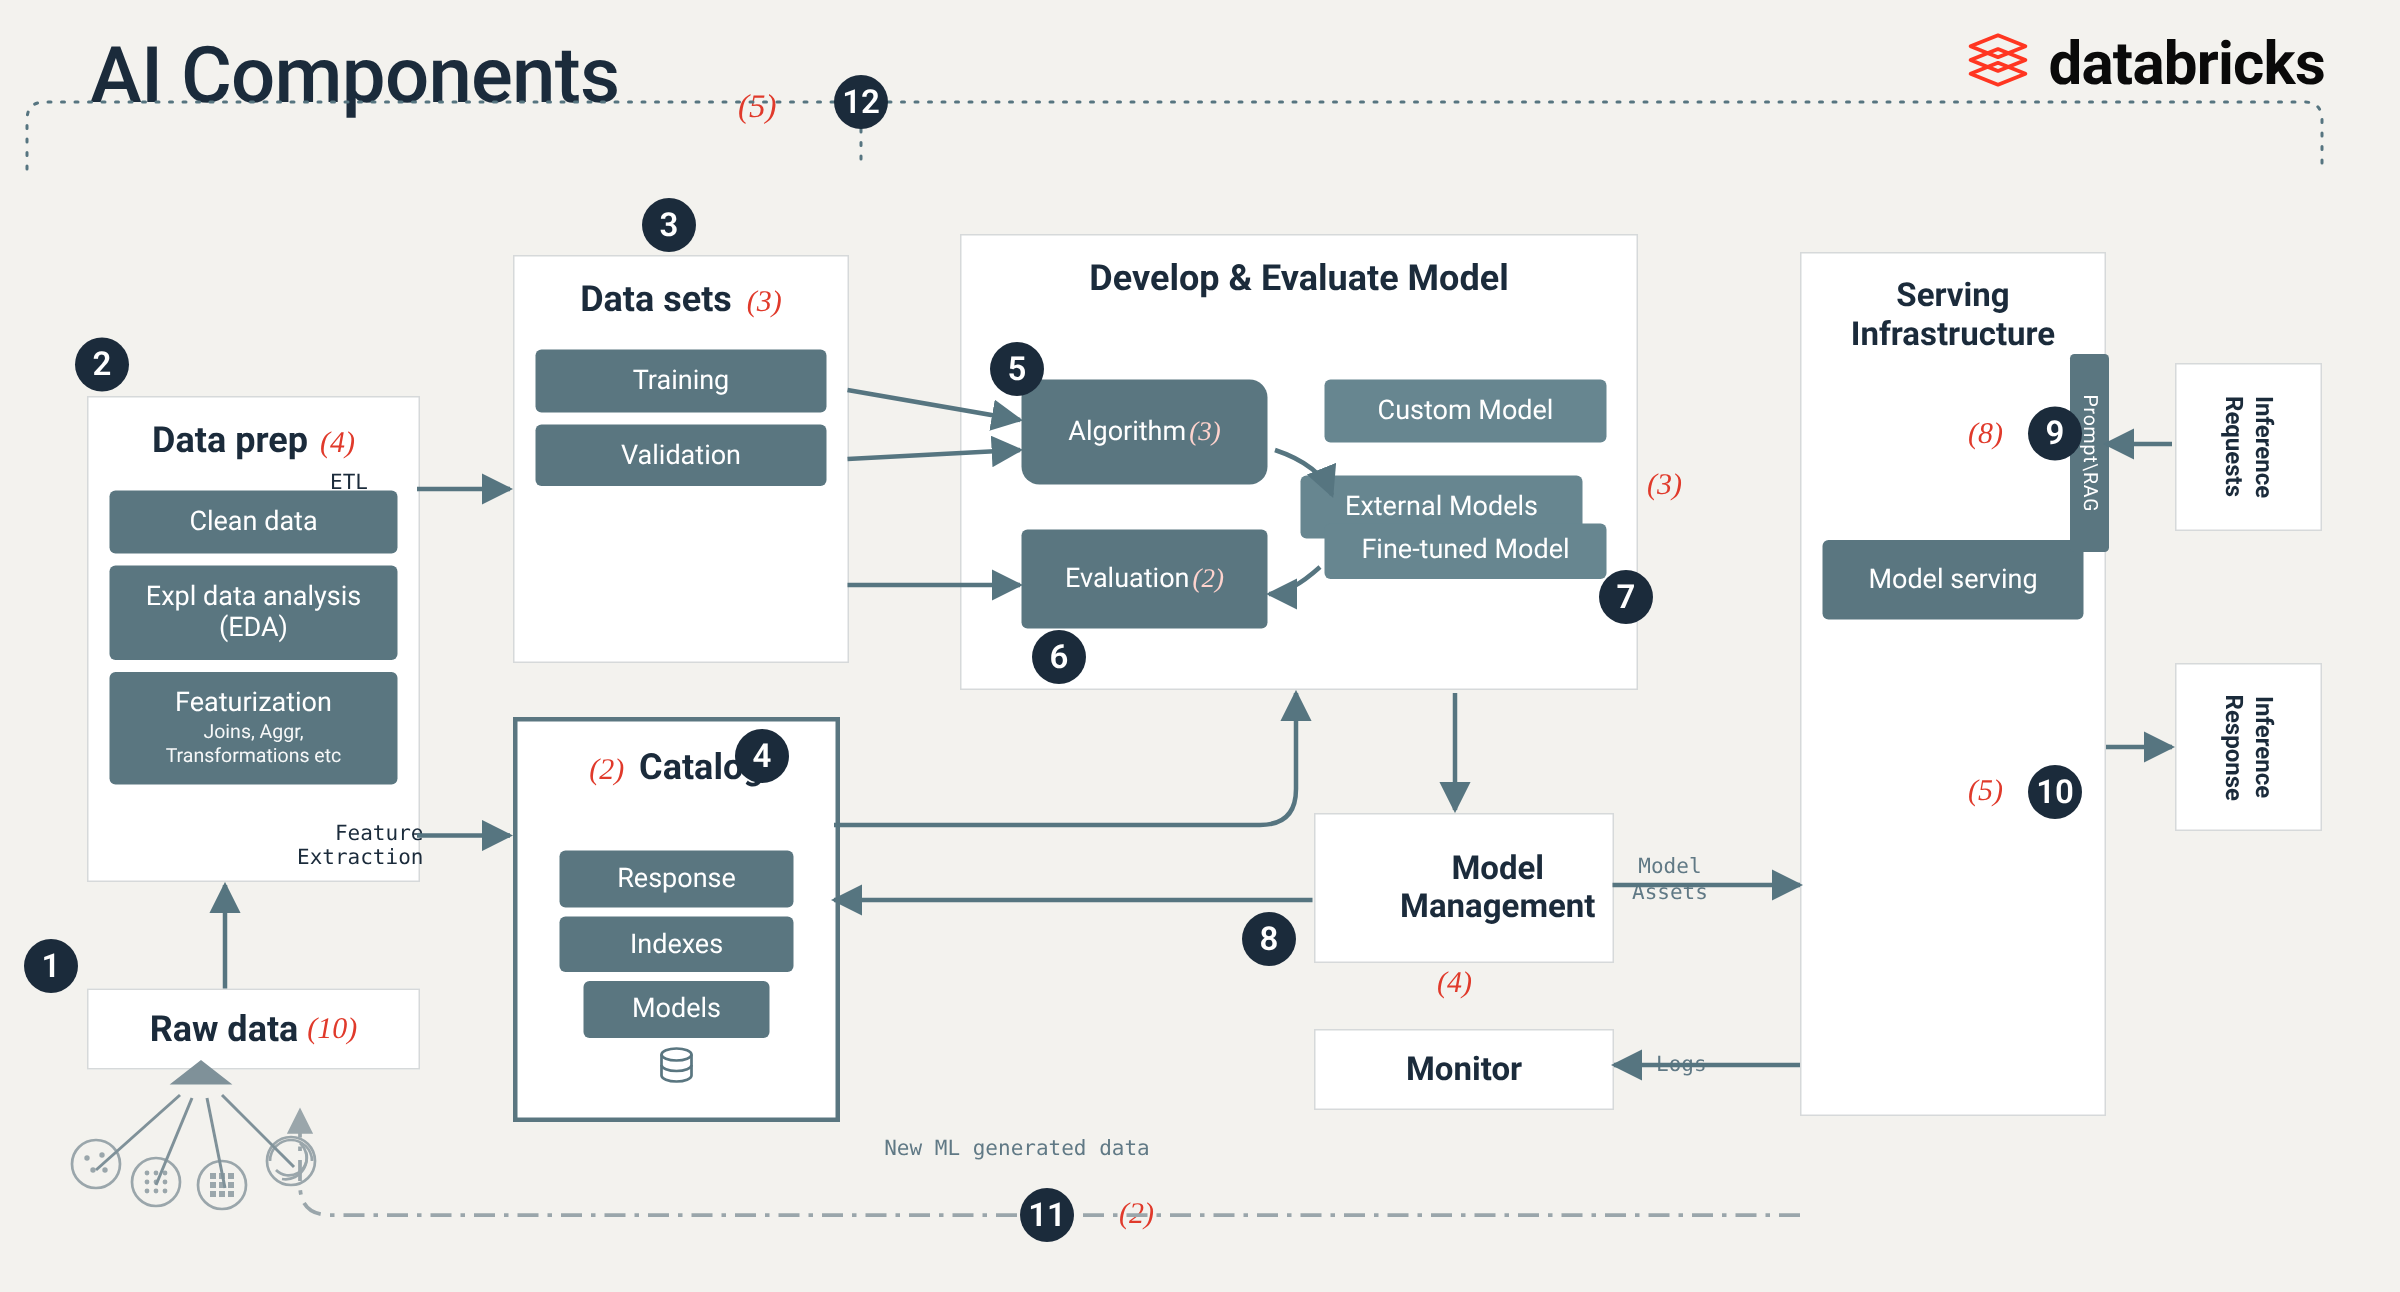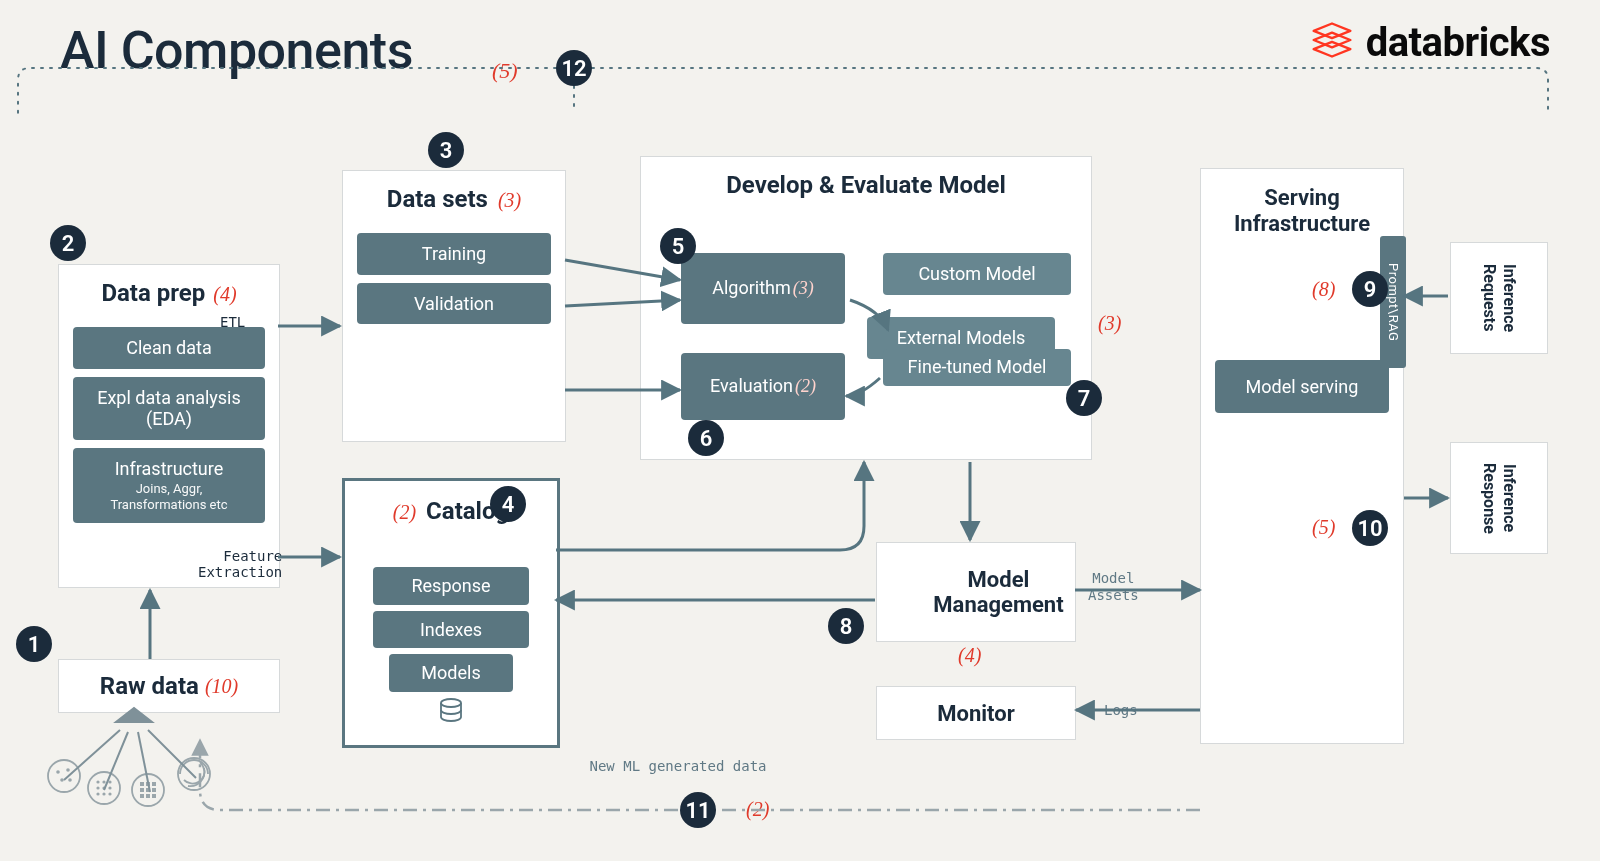--- a/index.html
+++ b/index.html
@@ -254,21 +254,21 @@
 
   <div class="badge" style="left:50px; top:225px;">2</div>
   <div class="box" style="left:58px; top:264px; width:220px; height:322px;">
     <div class="box-header" style="text-align:center; ">
       <span>Data prep</span>
       <span class="red-count" style="font-size:20px; margin-left:2px;">(4)</span>
     </div>
     <div class="pill">Clean data</div>
     <div class="pill">Expl data analysis (EDA)</div>
     <div class="pill small-sub">
-      <span>Infrastructure</span>
+      <span>Featurization</span>
       <span class="sub">Joins, Aggr, Transformations etc</span>
     </div>
   </div>
   <div class="small-label" style="left:220px; top:314px;">ETL</div>
   <div class="small-label" style="left:198px; top:548px; white-space:pre; text-align:right;">Feature
 Extraction</div>
 
   <div class="badge" style="left:428px; top:132px;">3</div>
   <div class="box" style="left:342px; top:170px; width:222px; height:270px;">
     <div class="box-header">
@@ -297,21 +297,21 @@
           <path d="M3 12 a10 4 0 0 0 20 0"></path>
         </g>
       </svg>
     </div>
   </div>
   <div class="badge" style="left:490px; top:486px;">4</div>
 
   <div class="box" style="left:640px; top:156px; width:450px; height:302px;">
     <div class="box-header" style="font-size:24px;">Develop &amp; Evaluate Model</div>
 
-    <div class="pill" style="position:absolute; left:40px; top:96px; width:148px; margin:0; padding:24px 8px;">
+    <div class="pill" style="position:absolute; left:40px; top:96px; width:148px; margin:0; padding:24px 8px;border-radius:12px;">
       <span>Algorithm</span><span class="red-count" style="color:#ffd3cd; font-size:18px; margin-left:2px;">(3)</span>
     </div>
 
     <div class="pill" style="position:absolute; left:40px; top:196px; width:148px; margin:0; padding:22px 8px;">
       <span>Evaluation</span><span class="red-count" style="color:#ffd3cd; font-size:18px; margin-left:2px;">(2)</span>
     </div>
 
     <div class="pill" style="position:absolute; right:20px; top:96px; width:176px; margin:0; padding:10px 6px; background:#678690;">Custom Model</div>
     <div class="pill" style="position:absolute; right:20px; top:144px; width:176px; margin:16px; padding:10px 6px; background:#678690;">External Models</div>
     <div class="pill" style="position:absolute; right:20px; top:192px; width:176px; margin:0; padding:8px 6px; background:#678690; line-height:1.15;">Fine-tuned Model</div>

